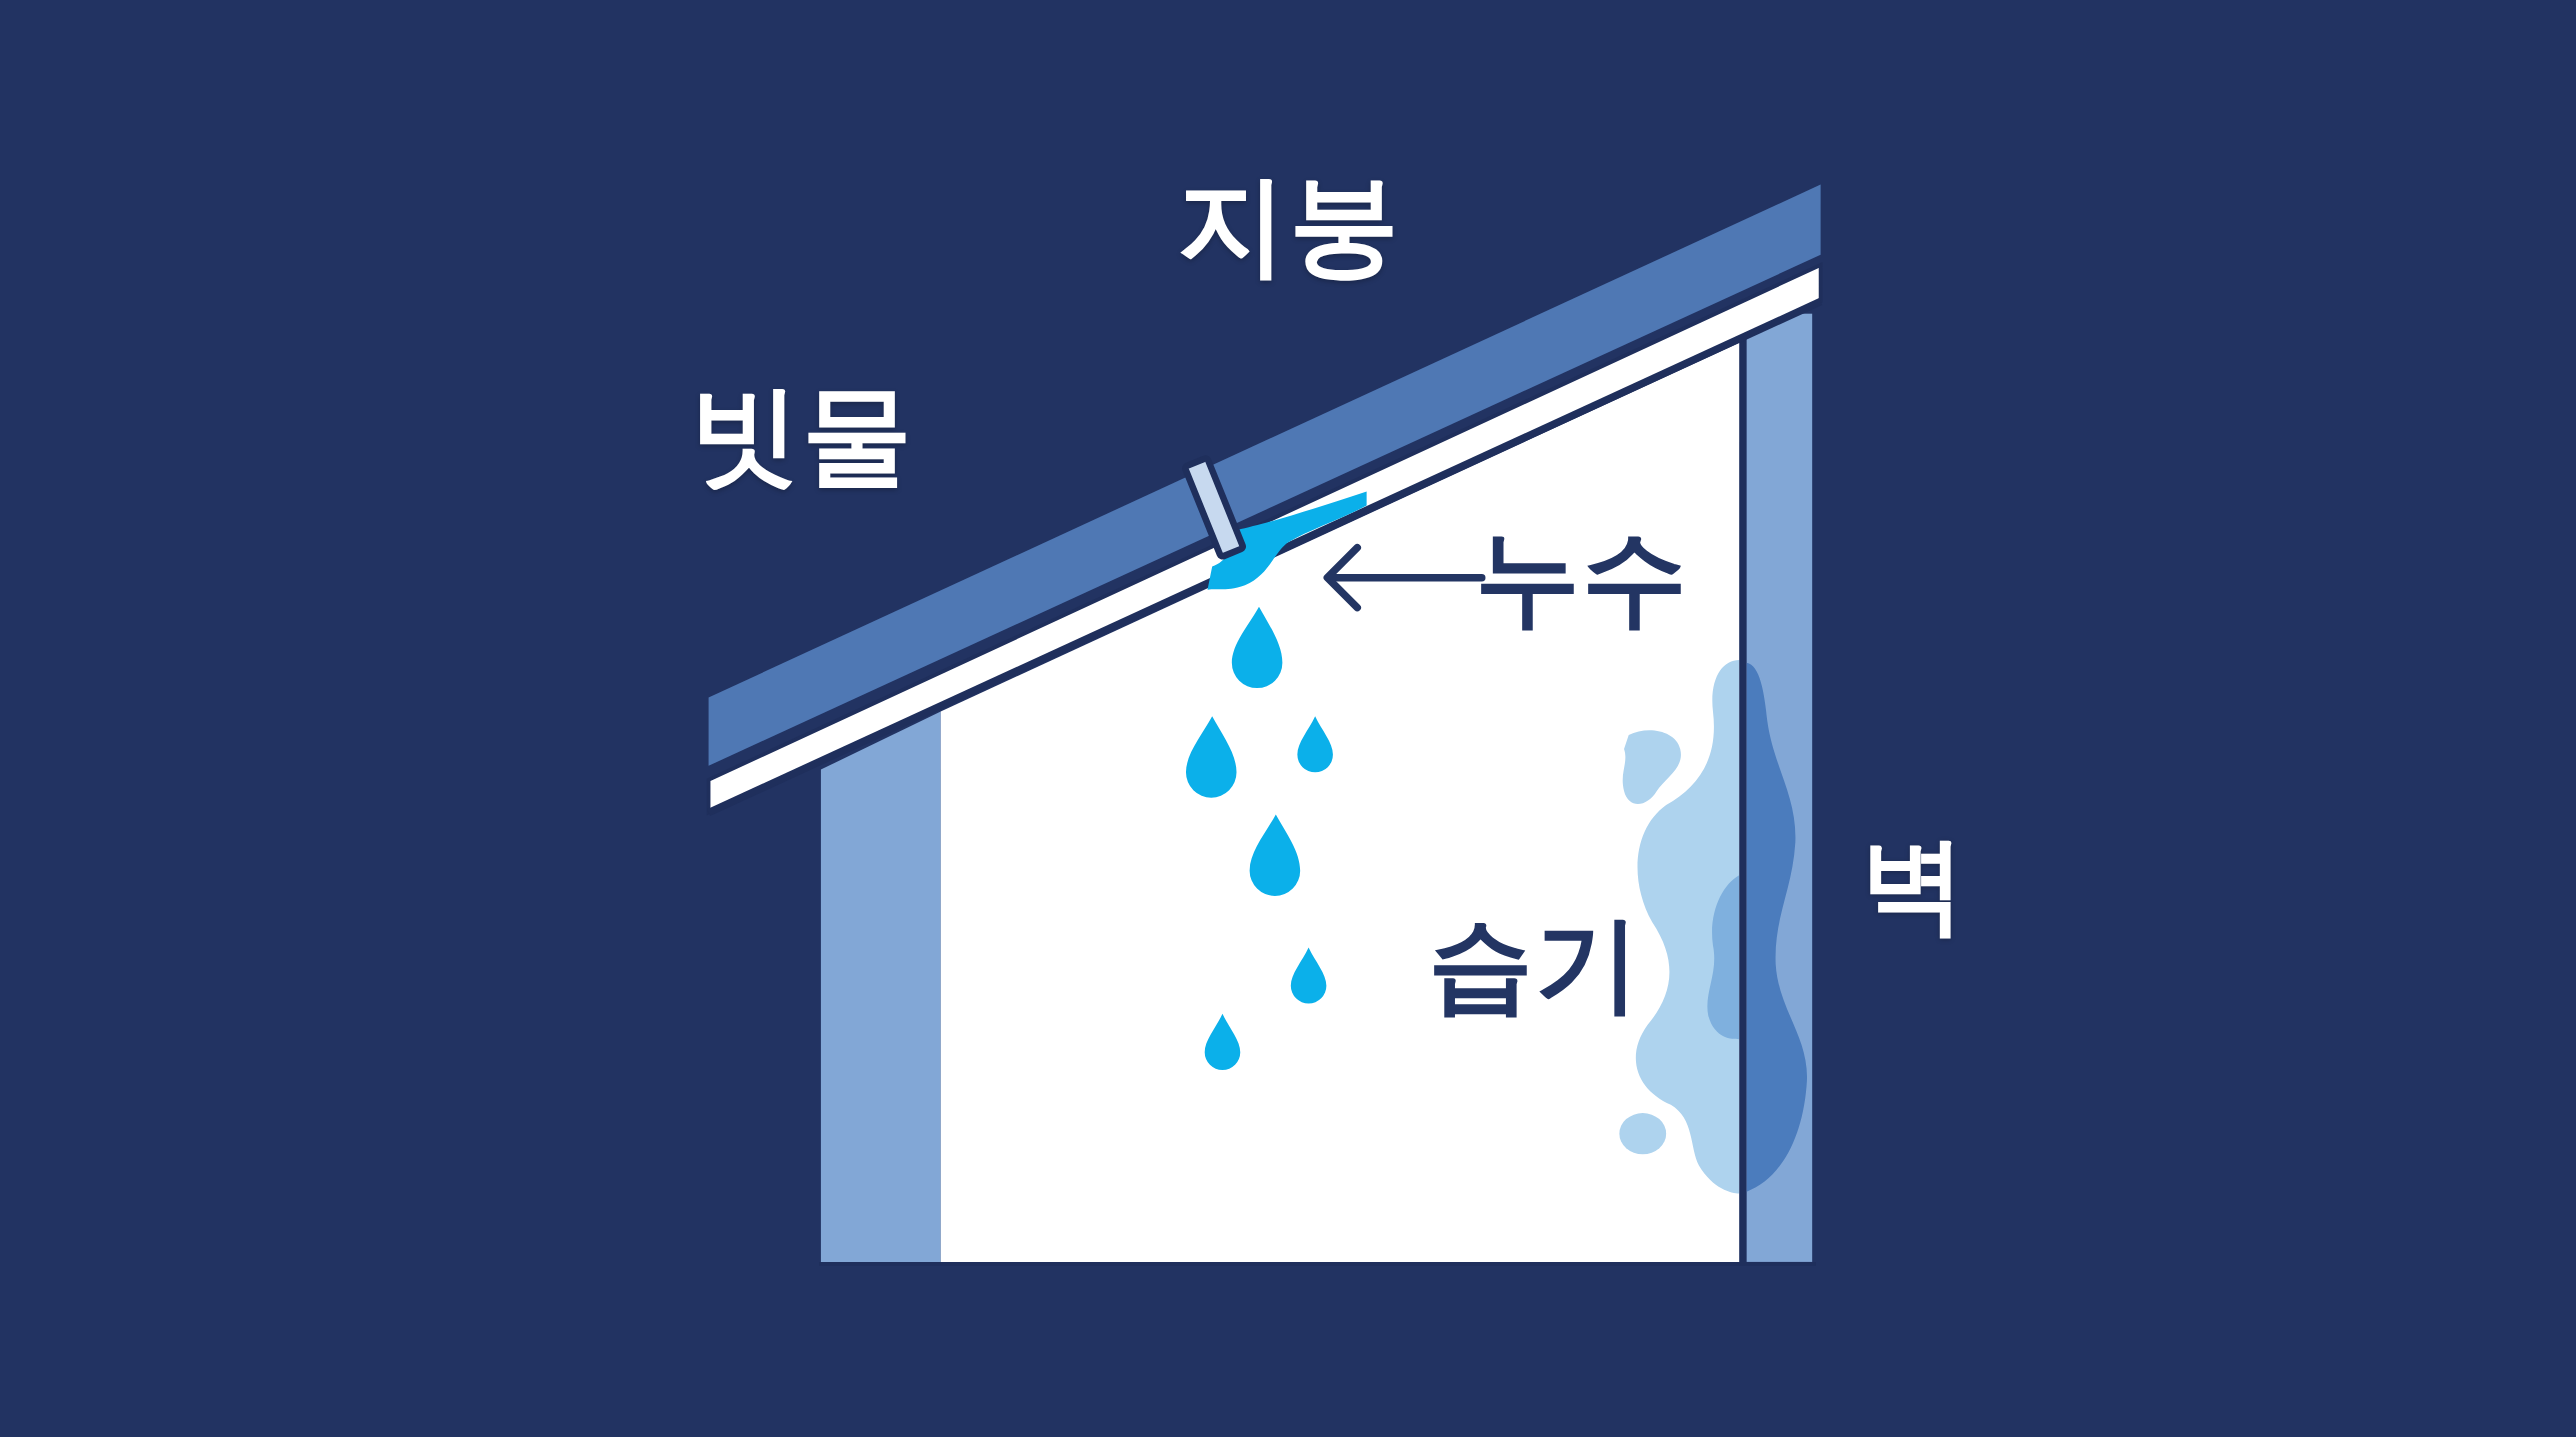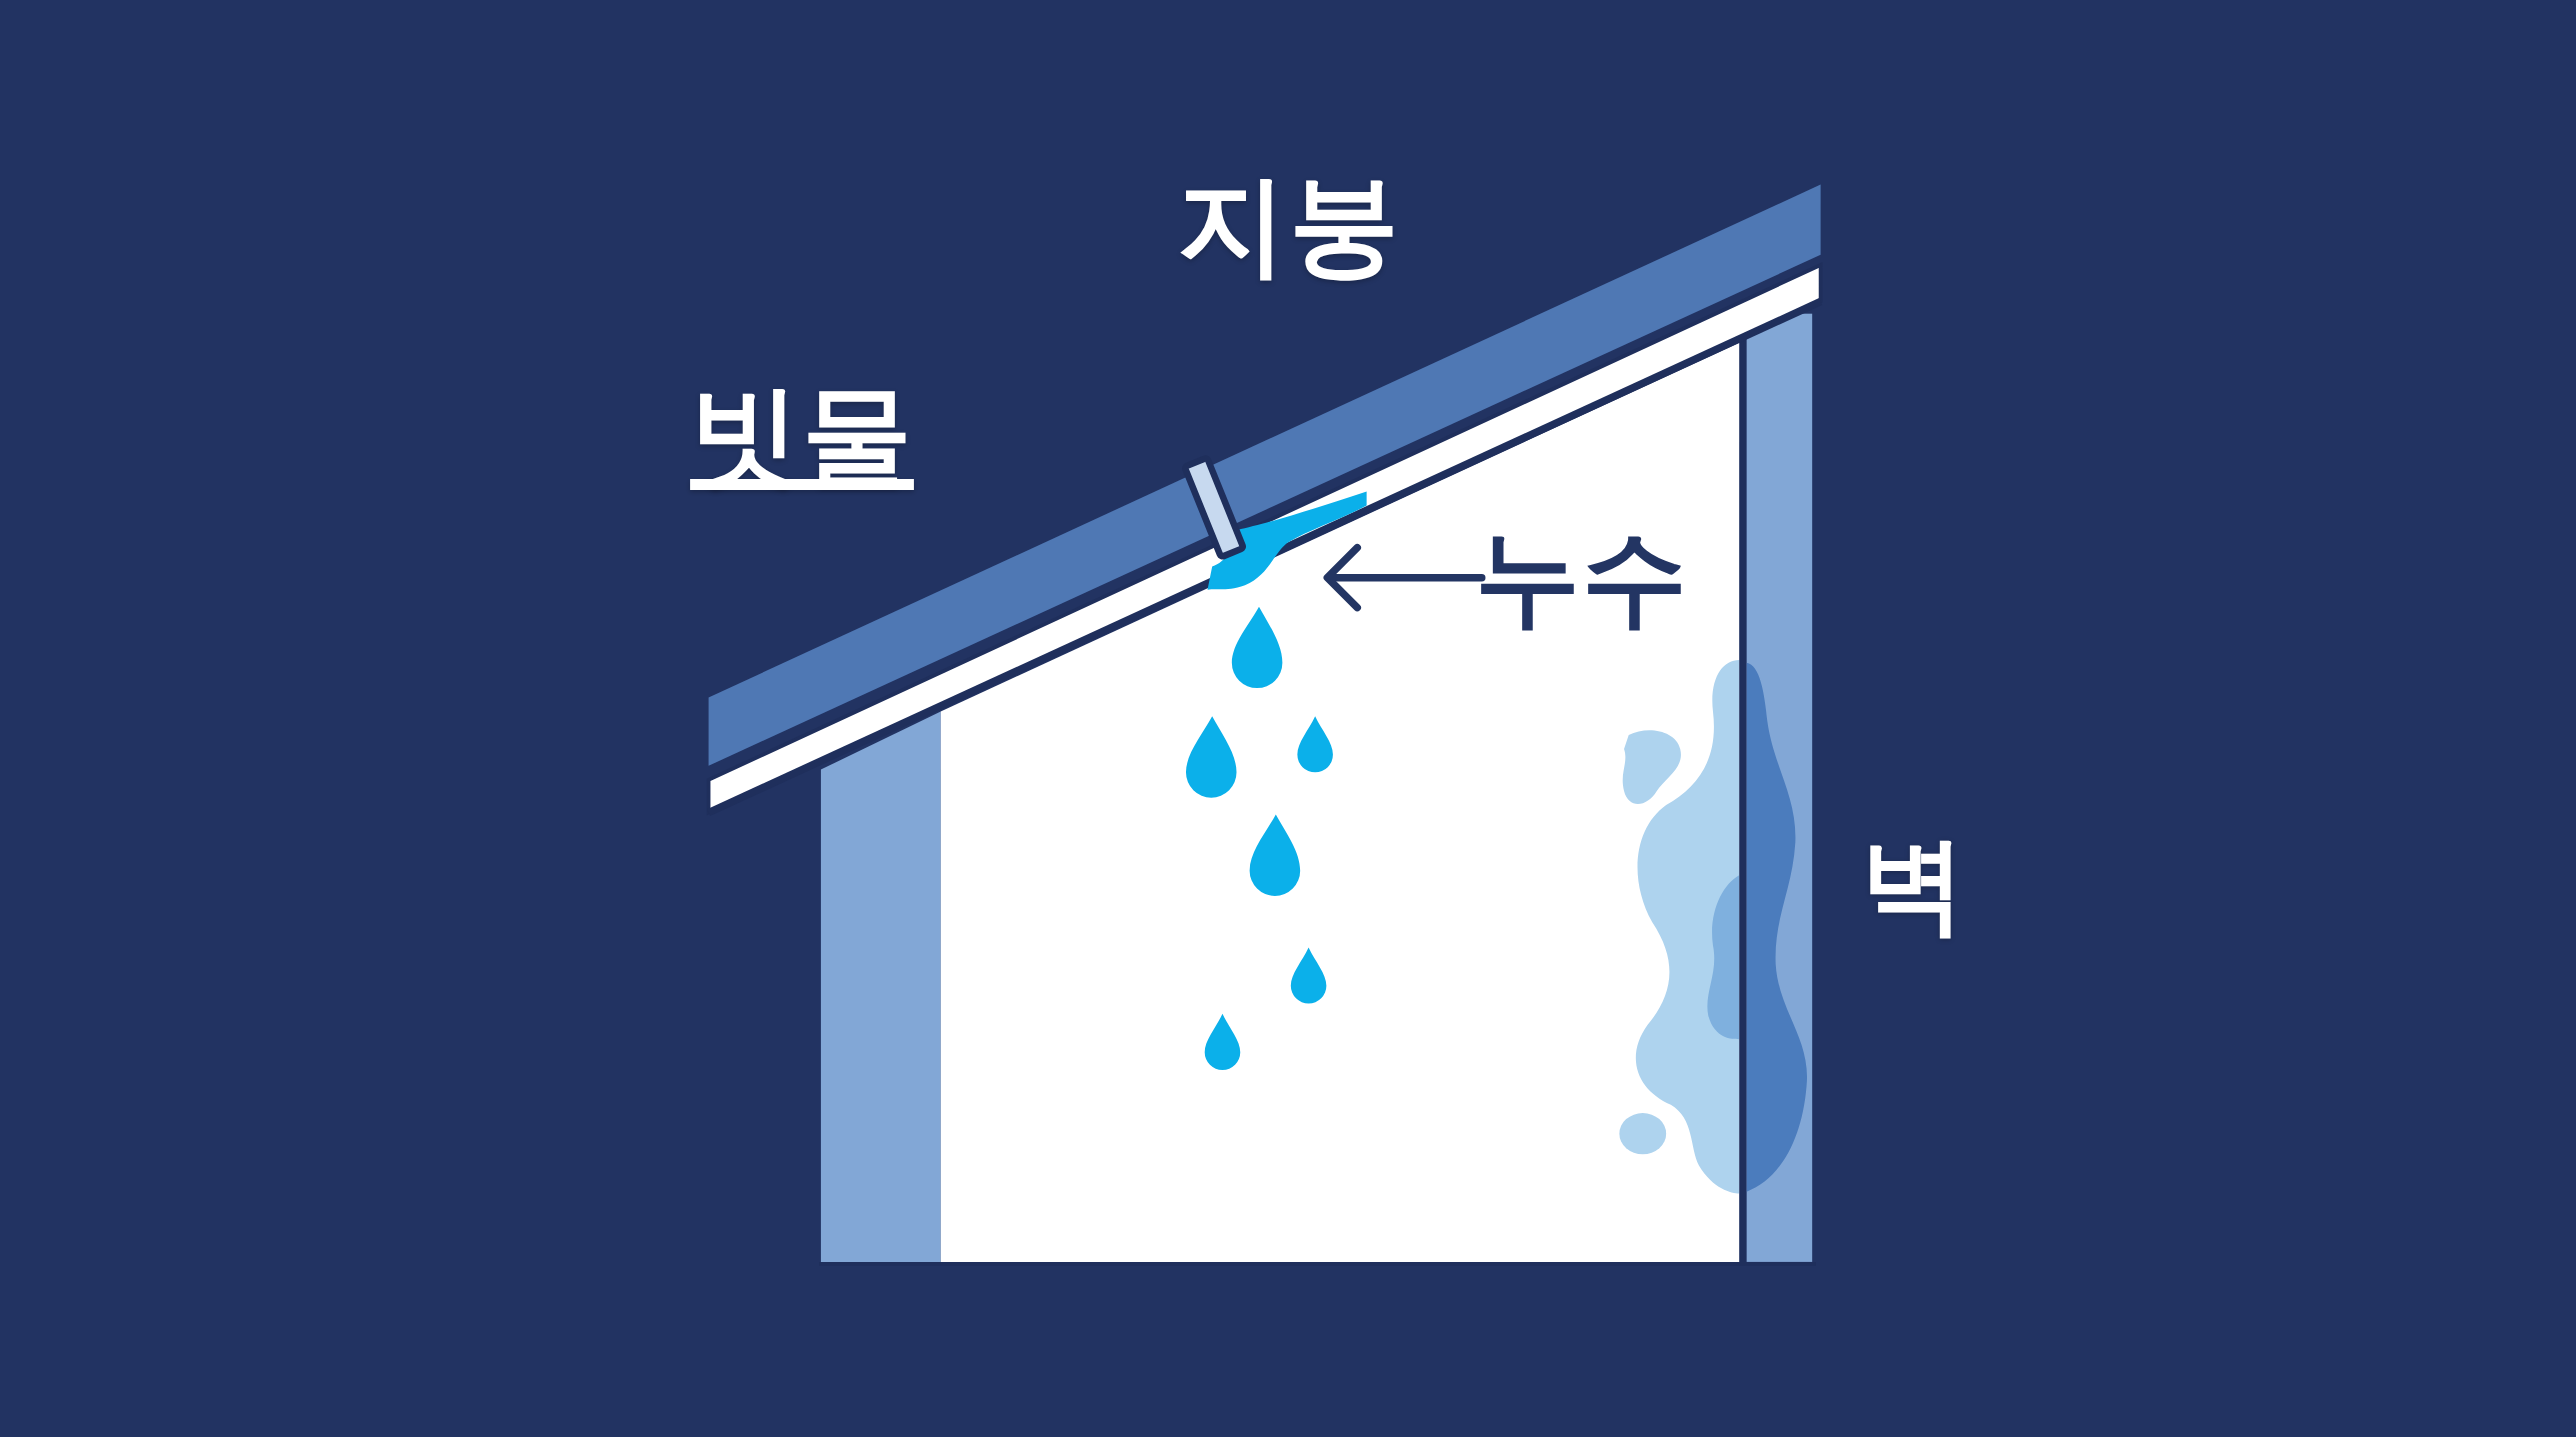--- a/index.html
+++ b/index.html
@@ -14,21 +14,21 @@
     position: absolute;
     font-weight: bold;
     line-height: 1;
     letter-spacing: 1.9px;
     white-space: nowrap;
     transform: translate(-50%, -50%);
   }
   .label.light { color: #ffffff; text-shadow: 0 1.9px 5.6px rgba(0,0,0,0.25); }
   .label.dark { color: #233563; }
   .lbl-roof { left: 1289px; top: 225px; font-size: 110px; }
-  .lbl-rain { left: 802px; top: 435px; font-size: 110px; text-decoration: underline; }
+  .lbl-rain { left: 802px; top: 435px; font-size: 110px; }
   .lbl-leak { left: 1582px; top: 578px; font-size: 105px; font-family: Liberation Serif, serif; }
   .lbl-humid { left: 1535px; top: 964px; font-size: 105px; }
   .lbl-wall { left: 1914px; top: 885px; font-size: 105px; }
 </style>
 </head>
 <body>
 
 <div class="stage">
 
   <svg class="diagram" width="2576" height="1438" viewBox="0 0 2752 1536">
@@ -110,15 +110,16 @@
       <path d="M1398,1012 C1405,1027 1417,1040 1417,1053 A19,19 0 0 1 1379,1053 C1379,1040 1391,1027 1398,1012 Z"></path>
       <path d="M1306,1083 C1313,1098 1325,1111 1325,1124 A19,19 0 0 1 1287,1124 C1287,1111 1299,1098 1306,1083 Z"></path>
     </g>
 
     <line x1="875" y1="1350" x2="1940" y2="1350" stroke="#1f2f5c" stroke-width="4"></line>
   </svg>
 
   <div class="label light lbl-roof">지붕</div>
   <div class="label light lbl-rain">빗물</div>
   <div class="label dark lbl-leak">누수</div>
+  <div class="label dark lbl-humid">습기</div>
   <div class="label light lbl-wall">벽</div>
 </div>
 
 
 </body></html>

